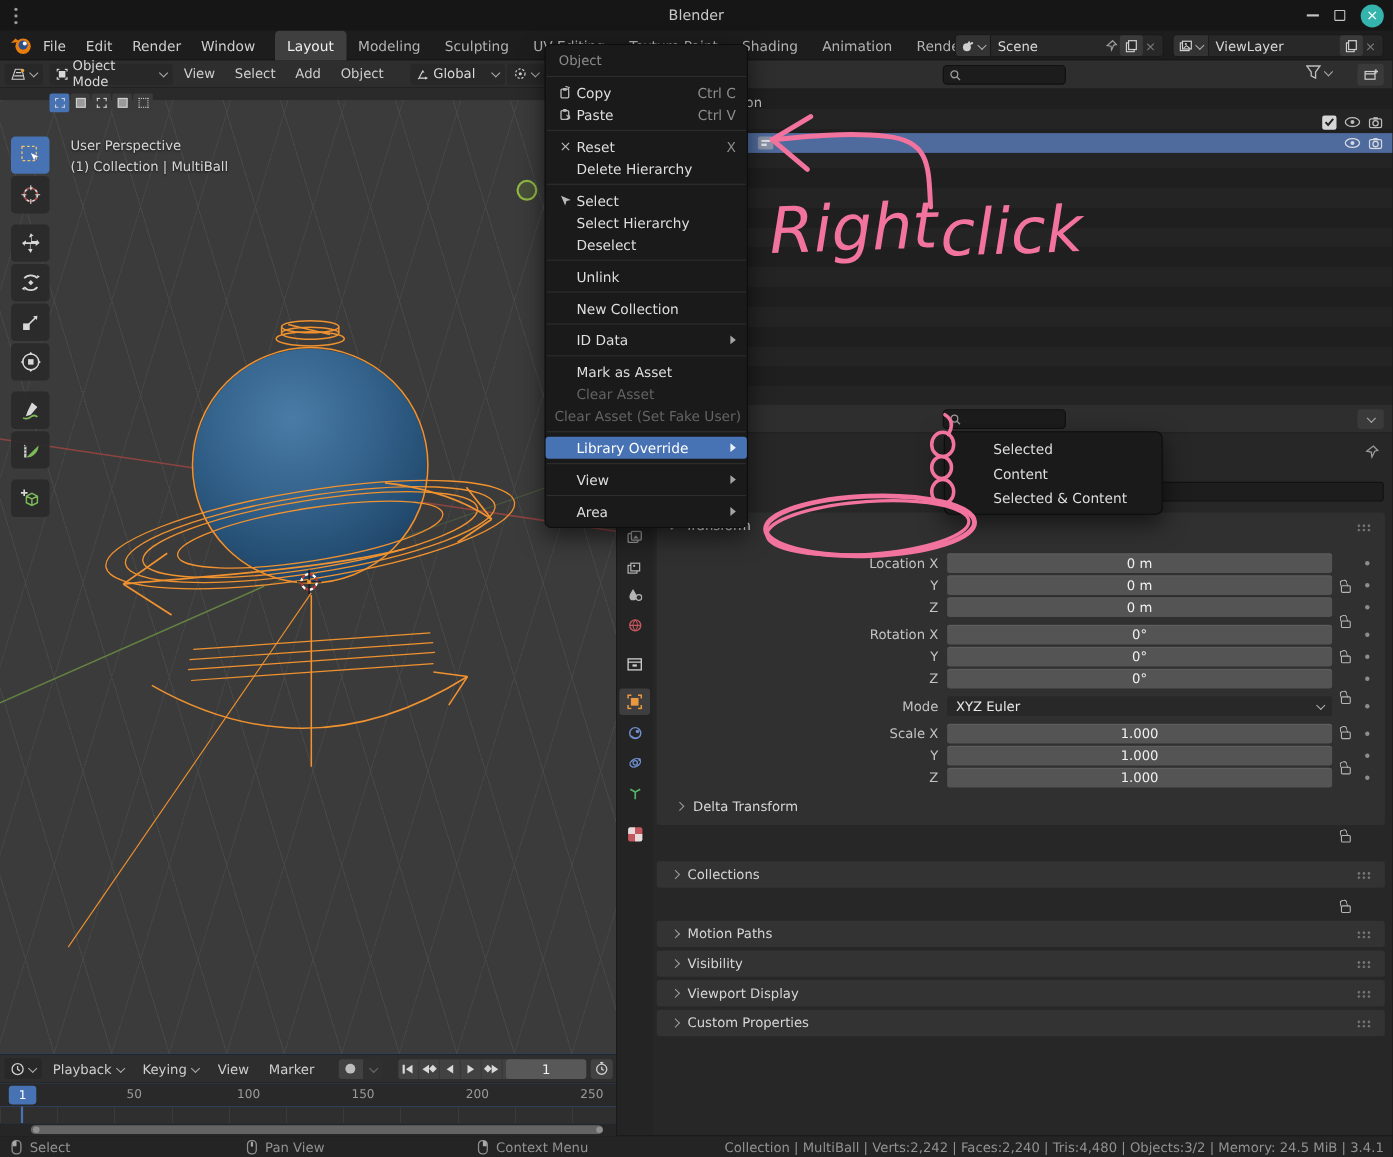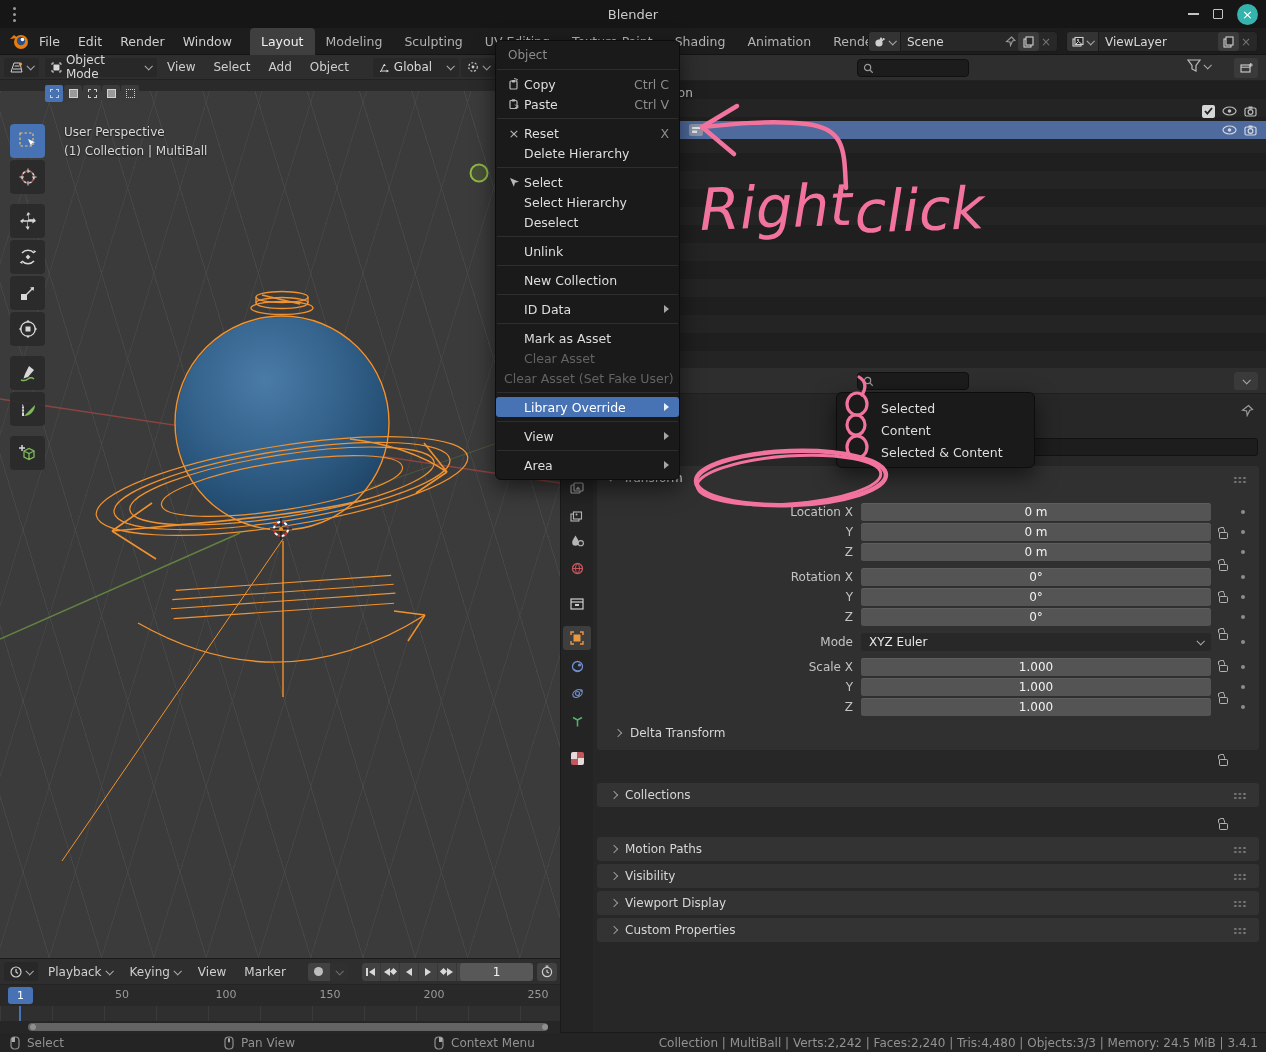--- a/index.html
+++ b/index.html
@@ -736,21 +736,21 @@
         </svg>
       <span>Pan View</span>
     </div>
     <div class="hint" style="left:434px">
       <svg width="10" height="14" viewBox="0 0 10 14">
           <rect x="1" y="1" width="8" height="12" rx="3.5" fill="none" stroke="#8f8f8f" stroke-width="1.2"></rect>
           <path d="M8.5 2.5 a3.5 3.5 0 0 0 -3.5-1.5 V6 H8.5Z" fill="#aaa"></path>
         </svg>
       <span>Context Menu</span>
     </div>
-    <div class="stats">Collection | MultiBall | Verts:2,242 | Faces:2,240 | Tris:4,480 | Objects:3/3 | Memory: 24.5 MiB | 3.4.1</div>
+    <div class="stats">Collection | MultiBall | Verts:2,242 | Faces:2,240 | Tris:4,480 | Objects:3/2 | Memory: 24.5 MiB | 3.4.1</div>
   </div>
 
   <div class="menu" style="left:495px;top:40px;width:185px">
     <div class="mtitle">Object</div>
     <div class="msep"></div>
     <div class="mi">
       <span class="mic">
           <svg width="12" height="12" viewBox="0 0 12 12">
             <rect x="2" y="3" width="7" height="8" rx="1" fill="none" stroke="#b9b9b9" stroke-width="1.2"></rect>
             <rect x="3.8" y="2" width="3.4" height="2.4" rx=".6" fill="#b9b9b9"></rect>
@@ -850,21 +850,21 @@
     </div>
     <div class="msep"></div>
     <div class="mi">
       <span class="mic"></span>
         <span class="ml">Area</span>
         <span class="marrow"></span>
     </div>
   </div>
 
 
-  <div class="menu" style="left:836px;top:392px;width:199px">
+  <div class="menu" style="left:858px;top:392px;width:199px">
     <div class="mi" style="height:22px;padding-left:44px">
         <span class="ml">Selected</span>
       </div>
     <div class="mi" style="height:22px;padding-left:44px">
         <span class="ml">Content</span>
       </div>
     <div class="mi" style="height:22px;padding-left:44px">
         <span class="ml">Selected &amp; Content</span>
       </div>
   </div>

